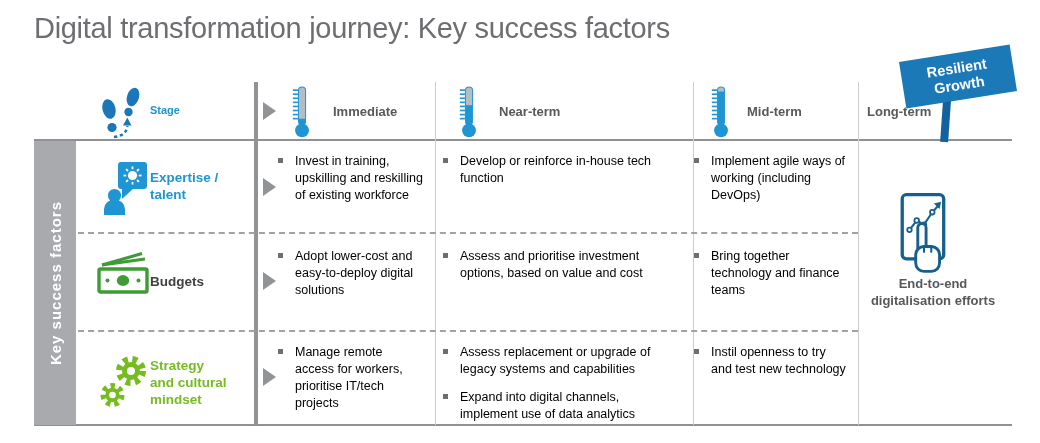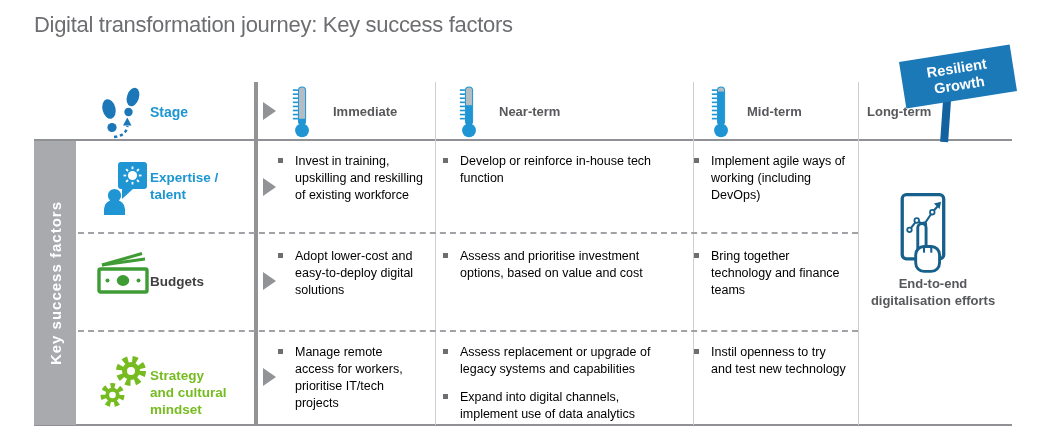--- a/index.html
+++ b/index.html
@@ -1,20 +1,20 @@
 <!DOCTYPE html>
 <html><head>
 <meta charset="utf-8">
 <style>
   * { margin:0; padding:0; box-sizing:border-box; }
   html,body { background:#fff; }
   body { font-family:"Liberation Sans", sans-serif; }
   .canvas { position:relative; width:1040px; height:443px; background:#fff; overflow:hidden; }
 
-  .title { position:absolute; left:34px; top:12px; font-size:22px; font-weight:400; color:#6d6e71; letter-spacing:-0.3px; }
+  .title { position:absolute; left:34px; top:12px; font-size:29px; font-weight:400; color:#6d6e71; letter-spacing:-0.3px; }
 
   
   .hline { position:absolute; left:34px; width:978px; height:2px; background:#8f9194; }
   .hline.top { top:139px; }
   .hline.bottom { top:424px; }
   .vbar  { position:absolute; left:254px; top:82px; width:4px; height:344px; background:#919396; }
   .vline { position:absolute; top:82px; width:1px; height:343px; background:#cdced0; }
   .vline.c1 { left:435px; } .vline.c2 { left:693px; } .vline.c3 { left:858px; }
   .dash  { position:absolute; left:78px; width:780px; border-top:2px dashed #a0a2a5; }
   .dash.d1 { top:232px; } .dash.d2 { top:330px; }
@@ -25,21 +25,21 @@
   .tri.th { top:102px; } .tri.t1 { top:178px; } .tri.t2 { top:272px; } .tri.t3 { top:368px; }
 
   
   .sidebar { position:absolute; left:34px; top:141px; width:42px; height:284px; background:#a8aaad;
              display:flex; align-items:center; justify-content:center; }
   .sidebar span { writing-mode:vertical-rl; transform:rotate(180deg); color:#fff; font-weight:bold;
                   font-size:15px; letter-spacing:1px; white-space:nowrap; }
 
   
   .hdr-label { position:absolute; top:104px; font-size:13px; font-weight:bold; color:#57585b; }
-  .stage-label { position:absolute; left:150px; top:104px; font-size:14px; font-weight:bold; color:#1e96d2; }
+  .stage-label { position:absolute; left:150px; top:104px; font-size:11px; font-weight:bold; color:#1e96d2; }
   .thermo { position:absolute; top:84px; }
 
   
   .sign-post { position:absolute; left:942px; top:88px; width:8px; height:54px; background:#11629f; transform:rotate(4deg); }
   .sign-board { position:absolute; left:902px; top:53px; width:112px; height:47px; background:#1b79b8;
                 transform:rotate(-9deg); color:#fff; font-weight:bold; font-size:14.5px; line-height:1.12;
                 display:flex; align-items:center; justify-content:center; text-align:center; white-space:pre-line; }
 
   
   .row-label { position:absolute; left:150px; font-size:13.5px; font-weight:bold; line-height:1.25; white-space:pre-line; }
@@ -231,21 +231,21 @@
   </div>
 
   <svg class="row-icon" style="left:99px; top:354px;" width="50" height="56" viewBox="0 0 50 56">
     <circle cx="32" cy="17" r="11" fill="none" stroke="#76bc21" stroke-width="8" stroke-dasharray="4.6 4.2"></circle>
     <circle cx="32" cy="17" r="9" fill="#76bc21"></circle>
     <circle cx="32" cy="17" r="4" fill="#fff"></circle>
     <circle cx="13.5" cy="41" r="8.5" fill="none" stroke="#76bc21" stroke-width="7" stroke-dasharray="4 3.6"></circle>
     <circle cx="13.5" cy="41" r="7.2" fill="#76bc21"></circle>
     <circle cx="13.5" cy="41" r="3.3" fill="#fff"></circle>
   </svg>
-  <div class="row-label" style="top: 368px; width: 110px; color: rgb(118, 188, 33);">Strategy
+  <div class="row-label" style="top: 358px; width: 110px; color: rgb(118, 188, 33);">Strategy
 and cultural
 mindset</div>
 
   <div class="cell col-i r3">
     <div class="bullet">
       <span class="bmark"></span>
       <span class="btext">Manage remote access for workers, prioritise IT/tech projects</span>
     </div>
   </div>
   <div class="cell col-n r3">

